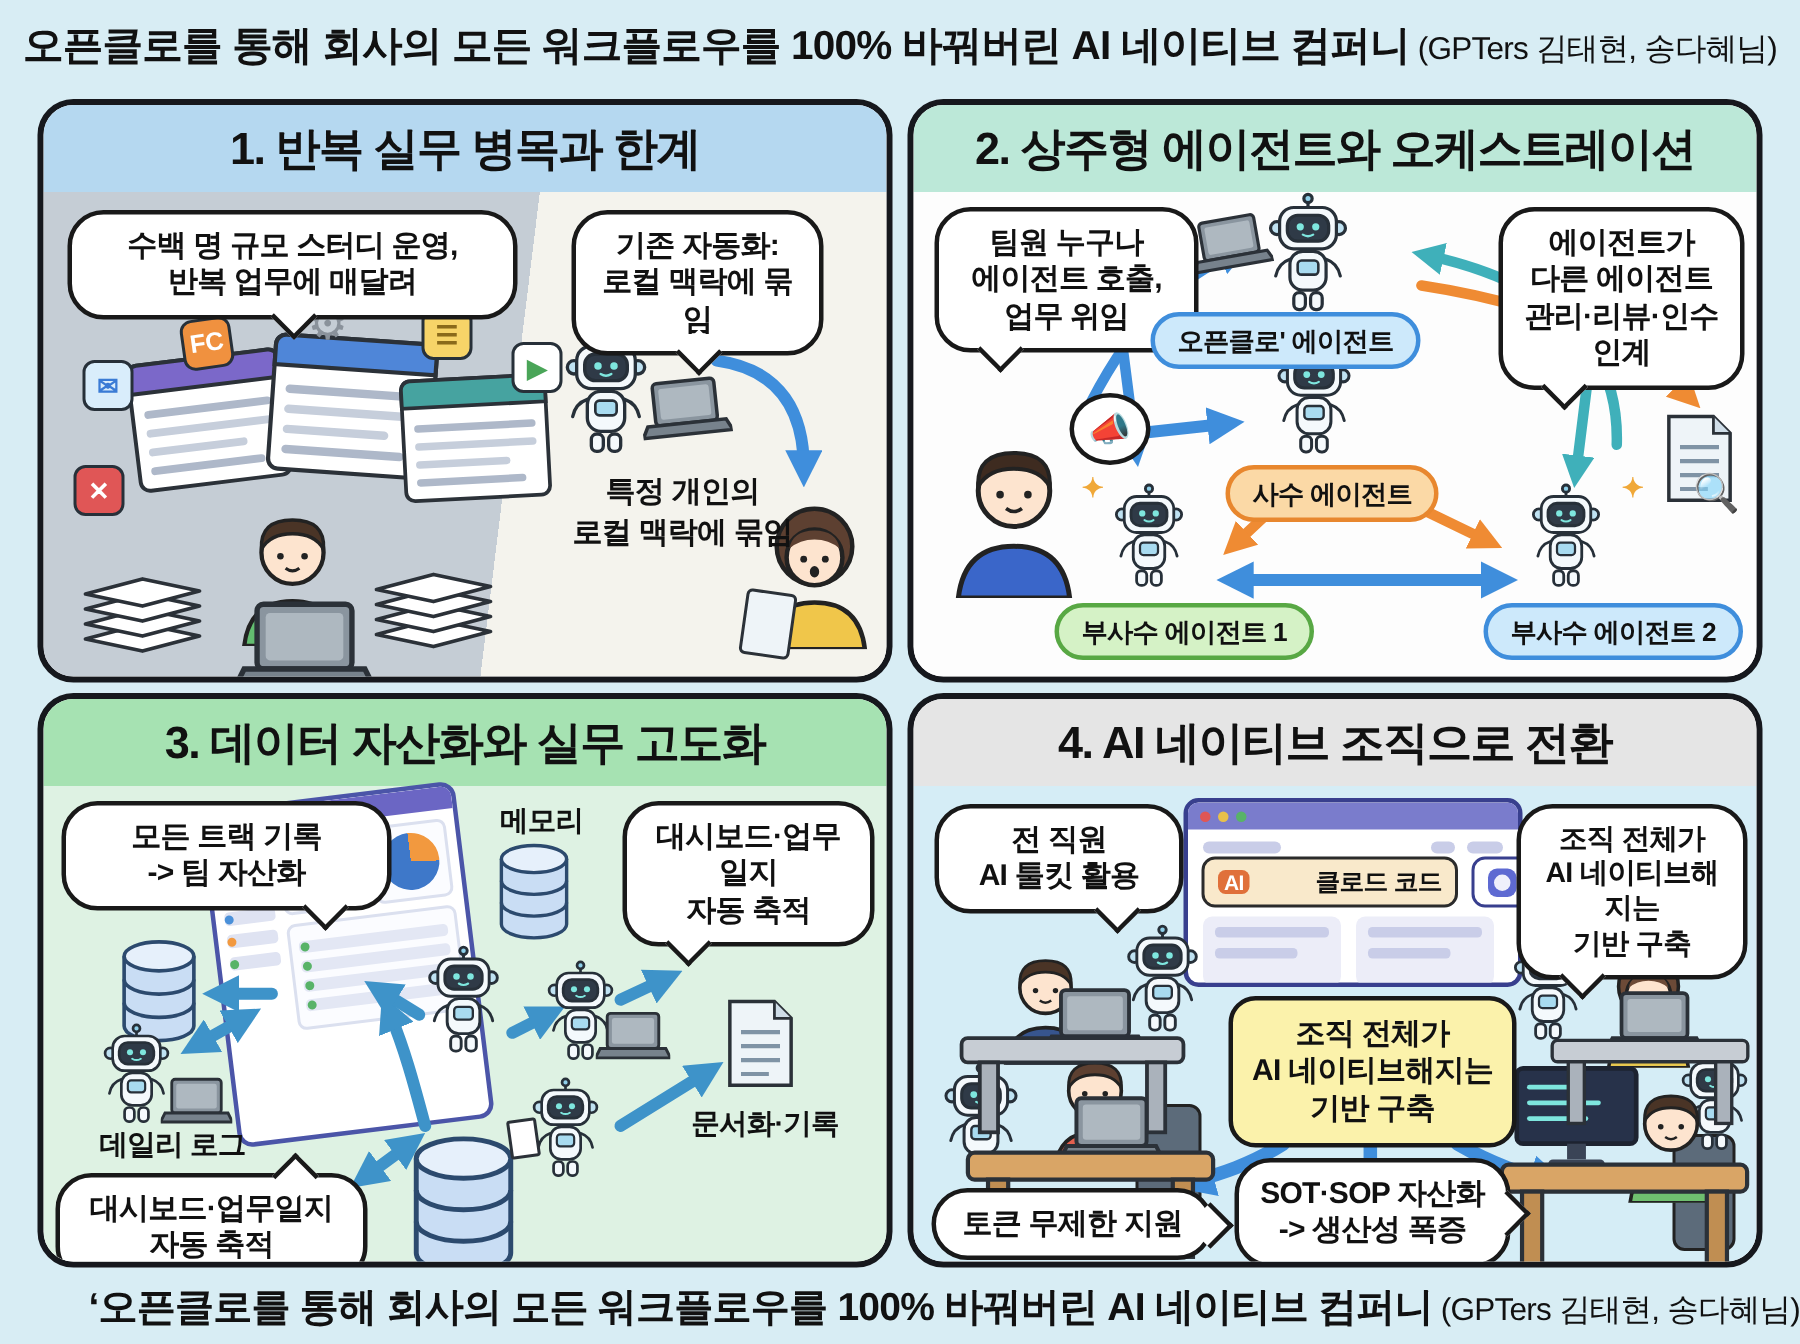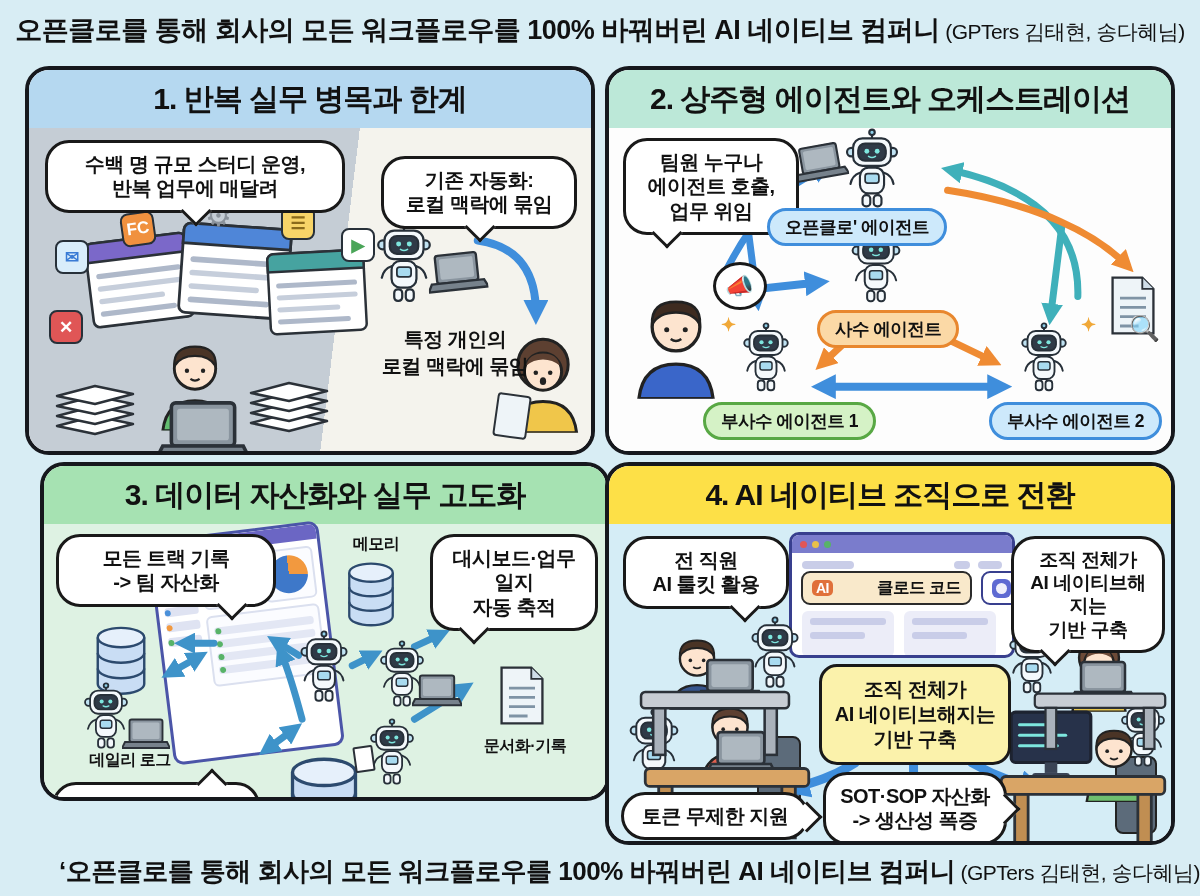--- a/index.html
+++ b/index.html
@@ -6,49 +6,49 @@
   body { font-family:"Liberation Sans", sans-serif; }
   .stage { position:relative; width:1200px; height:896px; background:#d8edf4; overflow:hidden; color:#111; }
 
   .top-title { position:absolute; top:12px; left:0; width:100%; text-align:center; font-size:27px; font-weight:800; letter-spacing:-0.5px; }
   .top-title .suffix, .bottom-title .suffix { font-size:21px; font-weight:400; }
   .bottom-title { position:absolute; top:854px; left:0; width:100%; text-align:right; font-size:26px; font-weight:800; letter-spacing:-0.5px; }
 
   .panel { position:absolute; width:570px; border:4.5px solid #16181d; border-radius:24px; overflow:hidden; background:#fff; }
   .p1 { left:25px;  top:66px;  height:389px; }
   .p2 { left:605px; top:66px;  height:389px; }
-  .p3 { left:25px;  top:462px; height:339px;margin-left:15px; }
+  .p3 { left:25px;  top:462px; height:383px; }
   .p4 { left:605px; top:462px; height:383px; }
   .panel-head { height:58px; display:flex; align-items:center; justify-content:center; font-size:30px; font-weight:800; letter-spacing:-1px; }
   .p1 .panel-head { background:#b5d8f0; }
   .p2 .panel-head { background:#bce8d8; }
   .p3 .panel-head { background:#a6e2b2; }
-  .p4 .panel-head { background:#fde047; }
+  .p4 .panel-head { background:#e5e5e5; }
   .panel-body { position:absolute; top:58px; left:0; right:0; bottom:0; }
   .p1 .panel-body { background:linear-gradient(97deg,#c5cdd5 0 55%,#f4f3ed 55%); }
   .p2 .panel-body { background:#fdfdfd; }
   .p3 .panel-body { background:#def2e3; }
   .p4 .panel-body { background:#d5edf6; }
 
   .bubble { position:absolute; background:#fff; border:3.5px solid #191919; border-radius:24px; padding:9px 12px; font-size:20px; font-weight:800; text-align:center; line-height:1.22; white-space:pre-line; z-index:6; letter-spacing:-0.5px; }
   .bubble::after { content:""; position:absolute; width:19px; height:19px; background:#fff; border-right:3.5px solid #191919; border-bottom:3.5px solid #191919; }
   .tail-b::after  { bottom:-12px; left:calc(50% - 10px); transform:rotate(45deg); }
   .tail-bl::after { bottom:-12px; left:30px; transform:rotate(45deg); }
   .tail-br::after { bottom:-12px; right:30px; transform:rotate(45deg); }
   .tail-r::after  { right:-12px; top:calc(50% - 10px); transform:rotate(-45deg); }
   .tail-tr::after { top:-12px; right:34px; transform:rotate(225deg); }
   .tail-tl::after { top:-12px; left:34px; transform:rotate(225deg); }
 
   .pill { position:absolute; border-radius:999px; padding:4px 15px; font-size:17.5px; font-weight:800; border:3px solid; z-index:7; white-space:nowrap; letter-spacing:-0.5px; }
   .pill-blue   { background:#cde9fb; border-color:#3f8edc; }
   .pill-orange { background:#fbd9a6; border-color:#e8872e; }
   .pill-green  { background:#d5f2c6; border-color:#58a844; }
 
-  .lbl { position:absolute; font-weight:800; font-size:16px; white-space:pre-line; text-align:center; z-index:6; letter-spacing:-0.5px; }
-  .cap { position:absolute; font-size:20px; font-weight:800; text-align:center; white-space:pre-line; z-index:6; letter-spacing:-0.5px;margin-top:12px; }
+  .lbl { position:absolute; font-weight:800; font-size:19px; white-space:pre-line; text-align:center; z-index:6; letter-spacing:-0.5px; }
+  .cap { position:absolute; font-size:20px; font-weight:800; text-align:center; white-space:pre-line; z-index:6; letter-spacing:-0.5px; }
   .ybox { position:absolute; background:#fbf2ab; border:3.5px solid #191919; border-radius:18px; padding:10px 12px; font-weight:800; font-size:20px; text-align:center; white-space:pre-line; z-index:7; line-height:1.25; letter-spacing:-0.5px; }
 
   .abs { position:absolute; }
   .ov { position:absolute; inset:0; width:100%; height:100%; pointer-events:none; z-index:3; }
 
   .chip { position:absolute; width:34px; height:34px; border-radius:8px; border:2.5px solid #273039; display:flex; align-items:center; justify-content:center; font-size:17px; font-weight:800; z-index:2; }
   .glyph { position:absolute; z-index:2; }
   .mini-bubble { position:absolute; width:54px; height:48px; background:#fff; border:3px solid #191919; border-radius:50%; display:flex; align-items:center; justify-content:center; font-size:23px; z-index:6; }
   .spark { position:absolute; color:#f0a838; font-size:18px; font-weight:800; z-index:4; }
   .tablet { position:absolute; width:34px; height:44px; background:#eef4f8; border:2.5px solid #2b3138; border-radius:4px; transform:rotate(8deg); z-index:4; }
@@ -213,21 +213,21 @@
 
   <div class="top-title">
     <span>오픈클로를 통해 회사의 모든 워크플로우를 100% 바꿔버린 AI 네이티브 컴퍼니</span><span class="suffix"> (GPTers 김태현, 송다혜님)</span>
   </div>
 
   <section class="panel p1">
     <div class="panel-head">1. 반복 실무 병목과 한계</div>
     <div class="panel-body">
       <div class="bubble tail-b" style="left:16px;top:12px;width:300px">수백 명 규모 스터디 운영,
 반복 업무에 매달려</div>
-      <div class="bubble tail-b" style="left:352px;top:28px;width:196px">기존 자동화:
+      <div class="bubble tail-b" style="left:352px;top:12px;width:168px">기존 자동화:
 로컬 맥락에 묶임</div>
 
       <svg class="abs" style="left:58px;top:108px;width:105px;transform:rotate(-7deg);--hd:#7b68c9;z-index:2" viewBox="0 0 100 84">
           <use href="#sym-window"></use>
         </svg>
       <svg class="abs" style="left:150px;top:96px;width:112px;transform:rotate(4deg);--hd:#4f86d8;z-index:2" viewBox="0 0 100 84">
           <use href="#sym-window"></use>
         </svg>
       <svg class="abs" style="left:238px;top:122px;width:100px;transform:rotate(-3deg);--hd:#46a3a0;z-index:2" viewBox="0 0 100 84">
           <use href="#sym-window"></use>
@@ -293,20 +293,23 @@
           <use href="#sym-robot"></use>
         </svg>
       <svg class="abs" style="left:184px;top:16px;width:54px;transform:rotate(-10deg);z-index:4" viewBox="0 0 64 44">
           <use href="#sym-laptop"></use>
         </svg>
       <div class="pill pill-blue" style="left:158px;top:80px">오픈클로' 에이전트</div>
 
       <div class="bubble tail-bl" style="left:14px;top:10px;width:176px">팀원 누구나
 에이전트 호출,
 업무 위임</div>
+      <div class="bubble tail-bl" style="left:390px;top:10px;width:164px">에이전트가
+다른 에이전트
+관리·리뷰·인수인계</div>
 
       <svg class="abs" style="left:14px;top:156px;width:106px;height:118px;--shirt:#3a66c9;--hair:#3e2b20;z-index:4" viewBox="0 0 80 84">
           <use href="#sym-person"></use>
         </svg>
       <div class="mini-bubble" style="left:104px;top:134px">📣</div>
 
       <svg class="abs" style="left:238px;top:100px;width:58px;z-index:4" viewBox="0 0 72 96">
           <use href="#sym-robot"></use>
         </svg>
       <div class="pill pill-orange" style="left:208px;top:182px">사수 에이전트</div>

